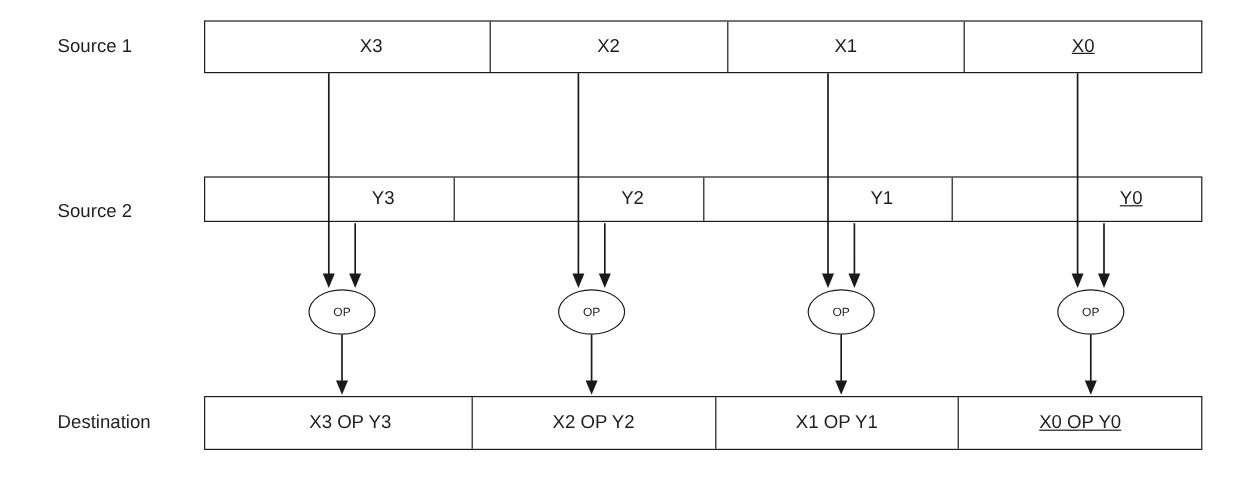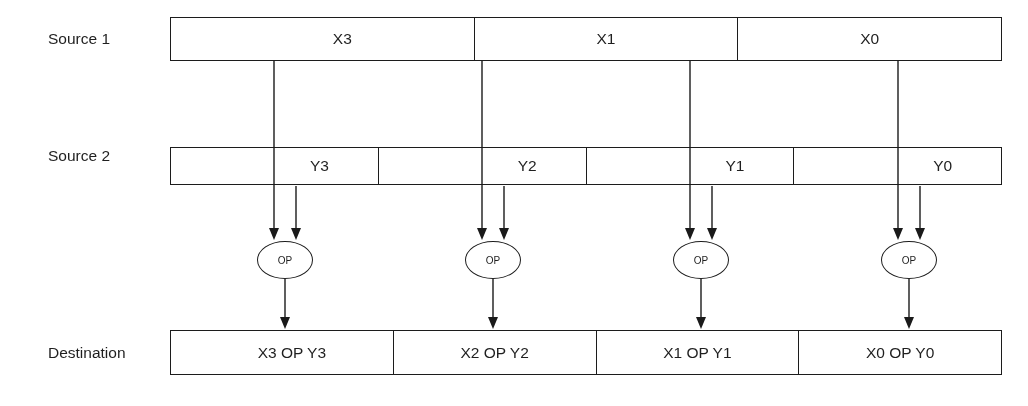--- a/index.html
+++ b/index.html
@@ -17,21 +17,21 @@
     position:absolute;
     left:38px;
     width:125px;
     display:flex;
     align-items:center;
     font-size:15.5px;
     color:#1f1f1f;
     margin-left:10px;
   }
   .row-label.lbl-source1 { top:17px; height:44px; }
-  .row-label.lbl-source2 { top:137px; height:38px; }
+  .row-label.lbl-source2 { top:158px; height:38px; }
   .row-label.lbl-destination { top:330px; height:45px; }
   .register {
     position:absolute;
     left:170px;
     width:832px;
     display:flex;
     border:1.5px solid #1c1c1c;
     background:#ffffff;
   }
   .register.source1 { top:17px; height:44px;padding-left:40px; }
@@ -39,21 +39,21 @@
   .register.destination { top:330px; height:45px;padding-left:20px; }
   .register .cell {
     flex:1;
     display:flex;
     align-items:center;
     justify-content:center;
     font-size:15.5px;
     border-right:1.5px solid #1c1c1c;
     white-space:nowrap;
   }
-  .register .cell:last-child { border-right:none; }
+  .register .cell:last-child { border-right:none;text-decoration:underline; }
   
   .register.source2 .cell { padding-left:90px; }
   svg.arrow-layer {
     position:absolute;
     left:0; top:0;
     width:1028px;
     height:406px;
     pointer-events:none;
   }
   svg.arrow-layer line { stroke:#1a1a1a; stroke-width:1.4; }
@@ -81,20 +81,21 @@
 <body>
 
 <div class="canvas">
 
   <div class="row-label lbl-source1">Source 1</div>
   <div class="row-label lbl-source2">Source 2</div>
   <div class="row-label lbl-destination">Destination</div>
 
   <div class="register source1">
     <div class="cell">X3</div>
+    <div class="cell">X2</div>
     <div class="cell">X1</div>
     <div class="cell">X0</div>
   </div>
 
   <div class="register source2">
     <div class="cell">Y3</div>
     <div class="cell">Y2</div>
     <div class="cell">Y1</div>
     <div class="cell">Y0</div>
   </div>

